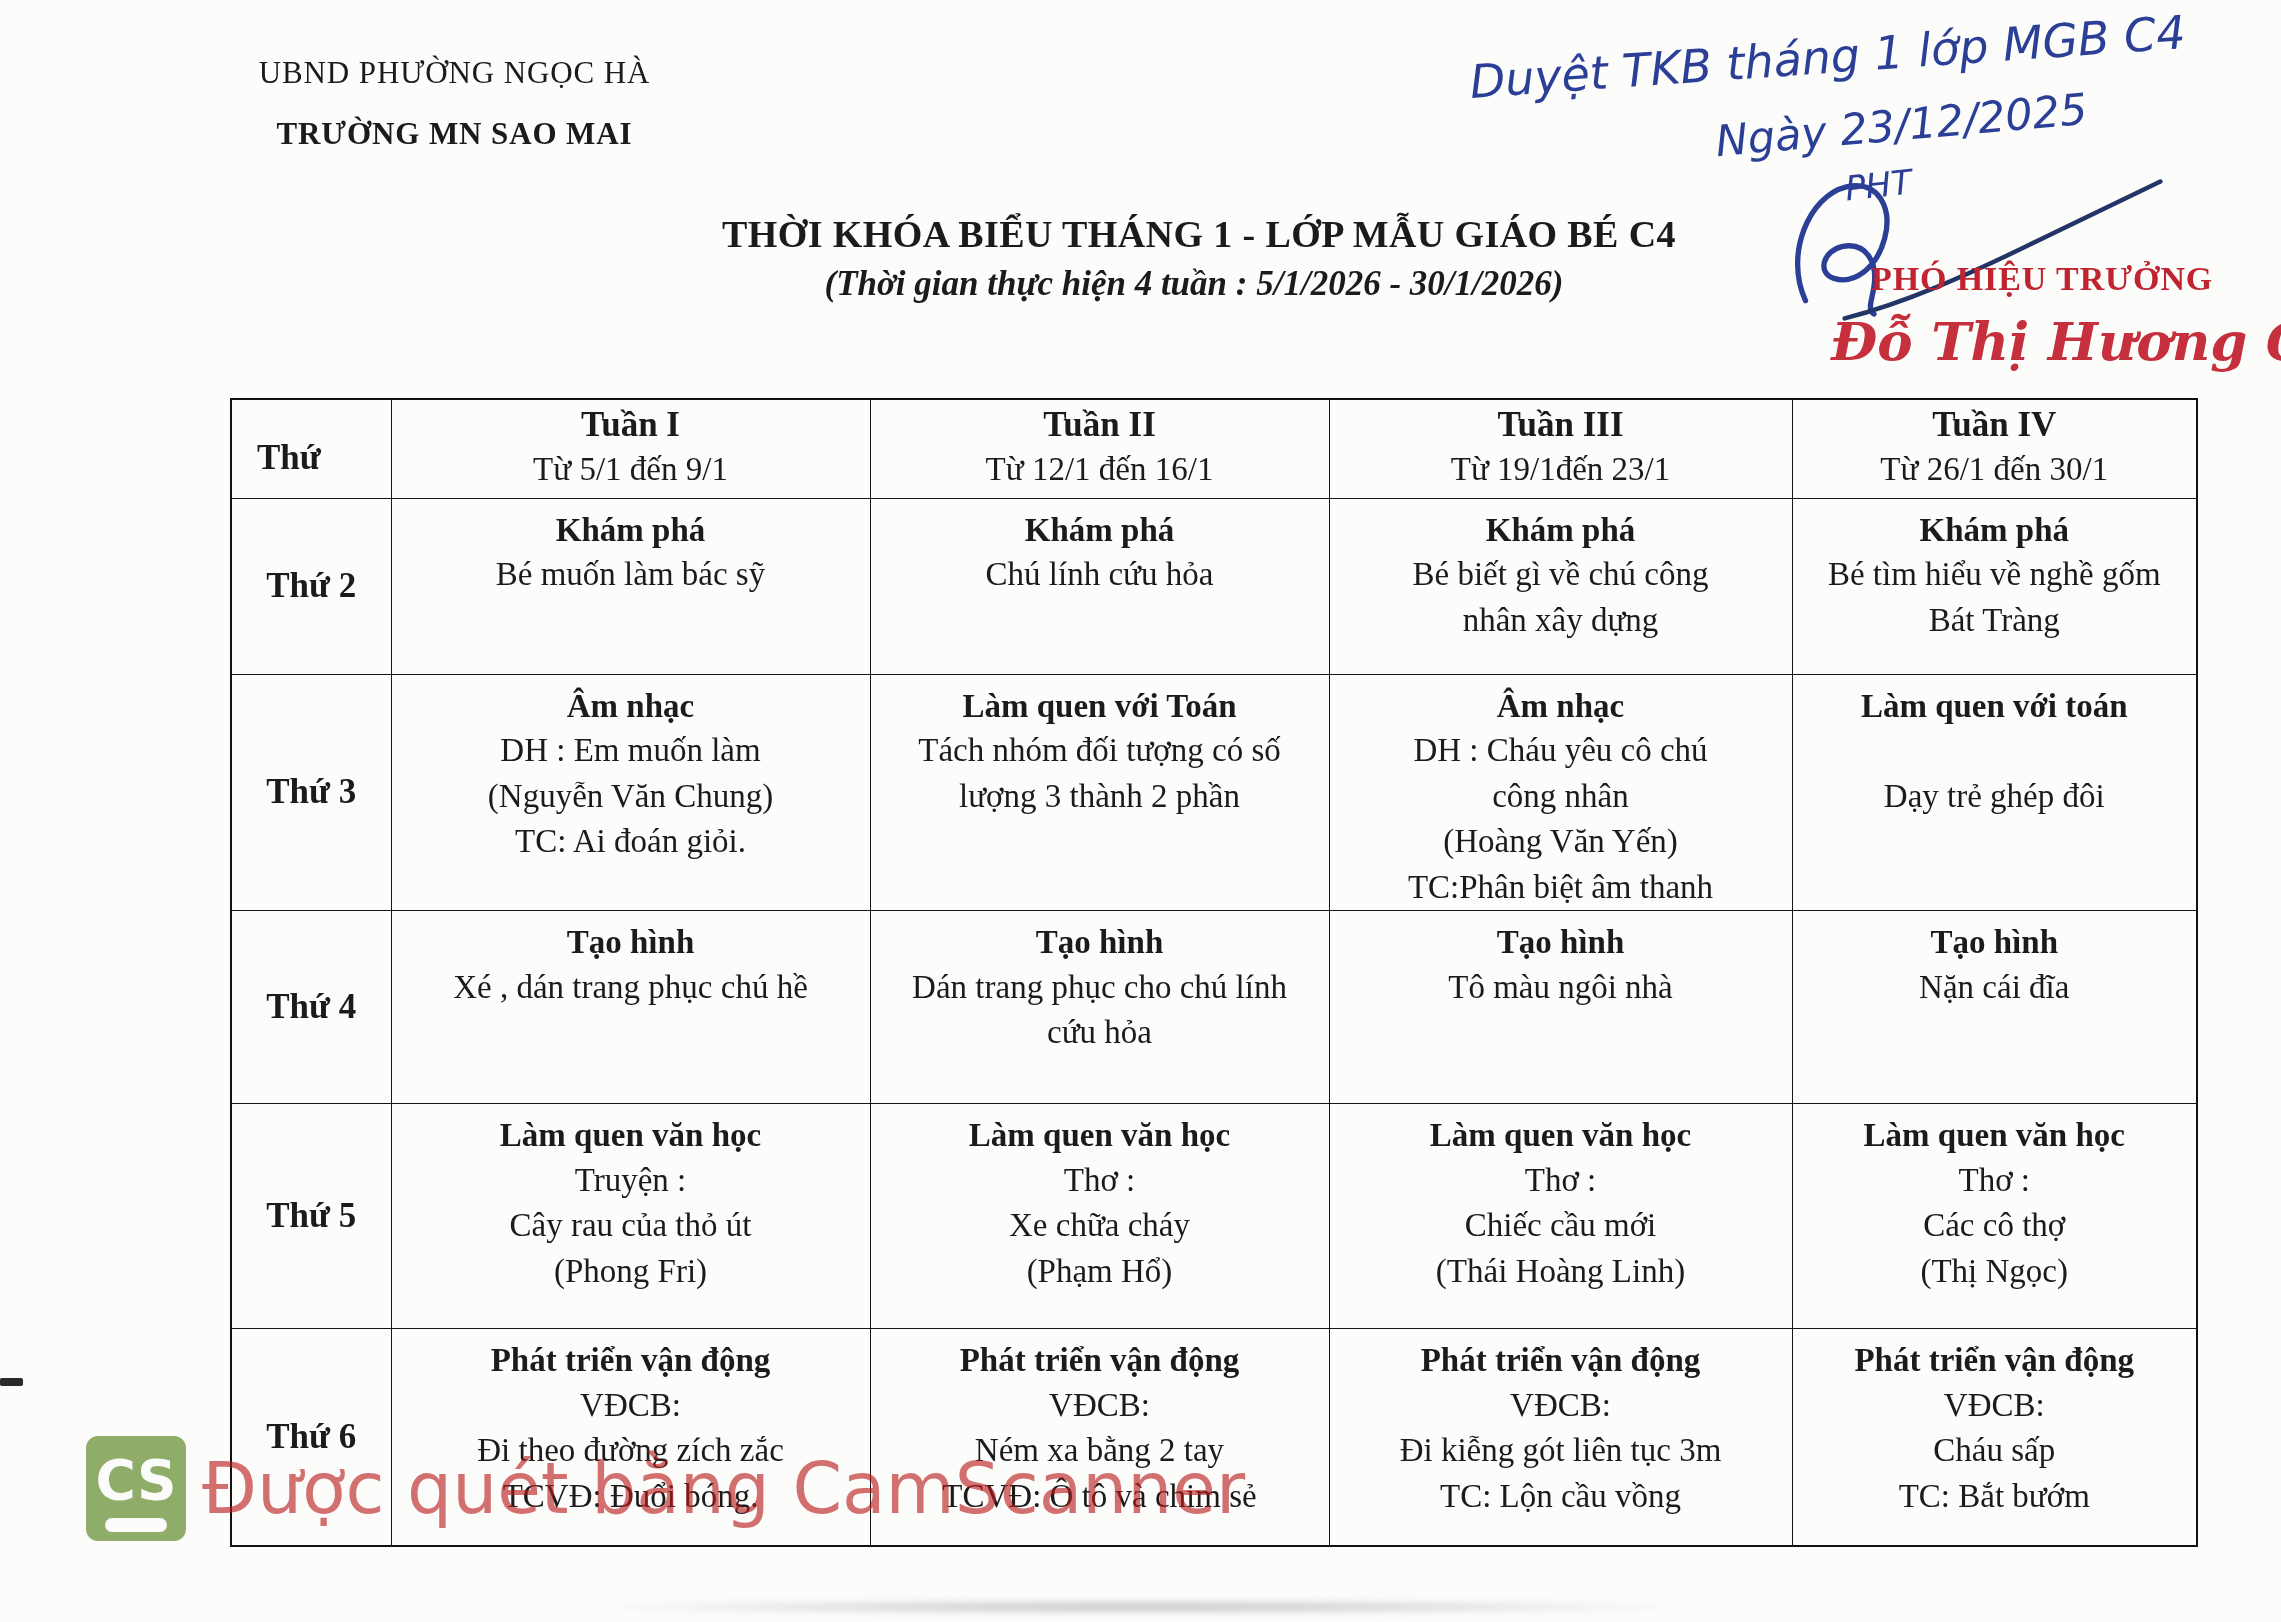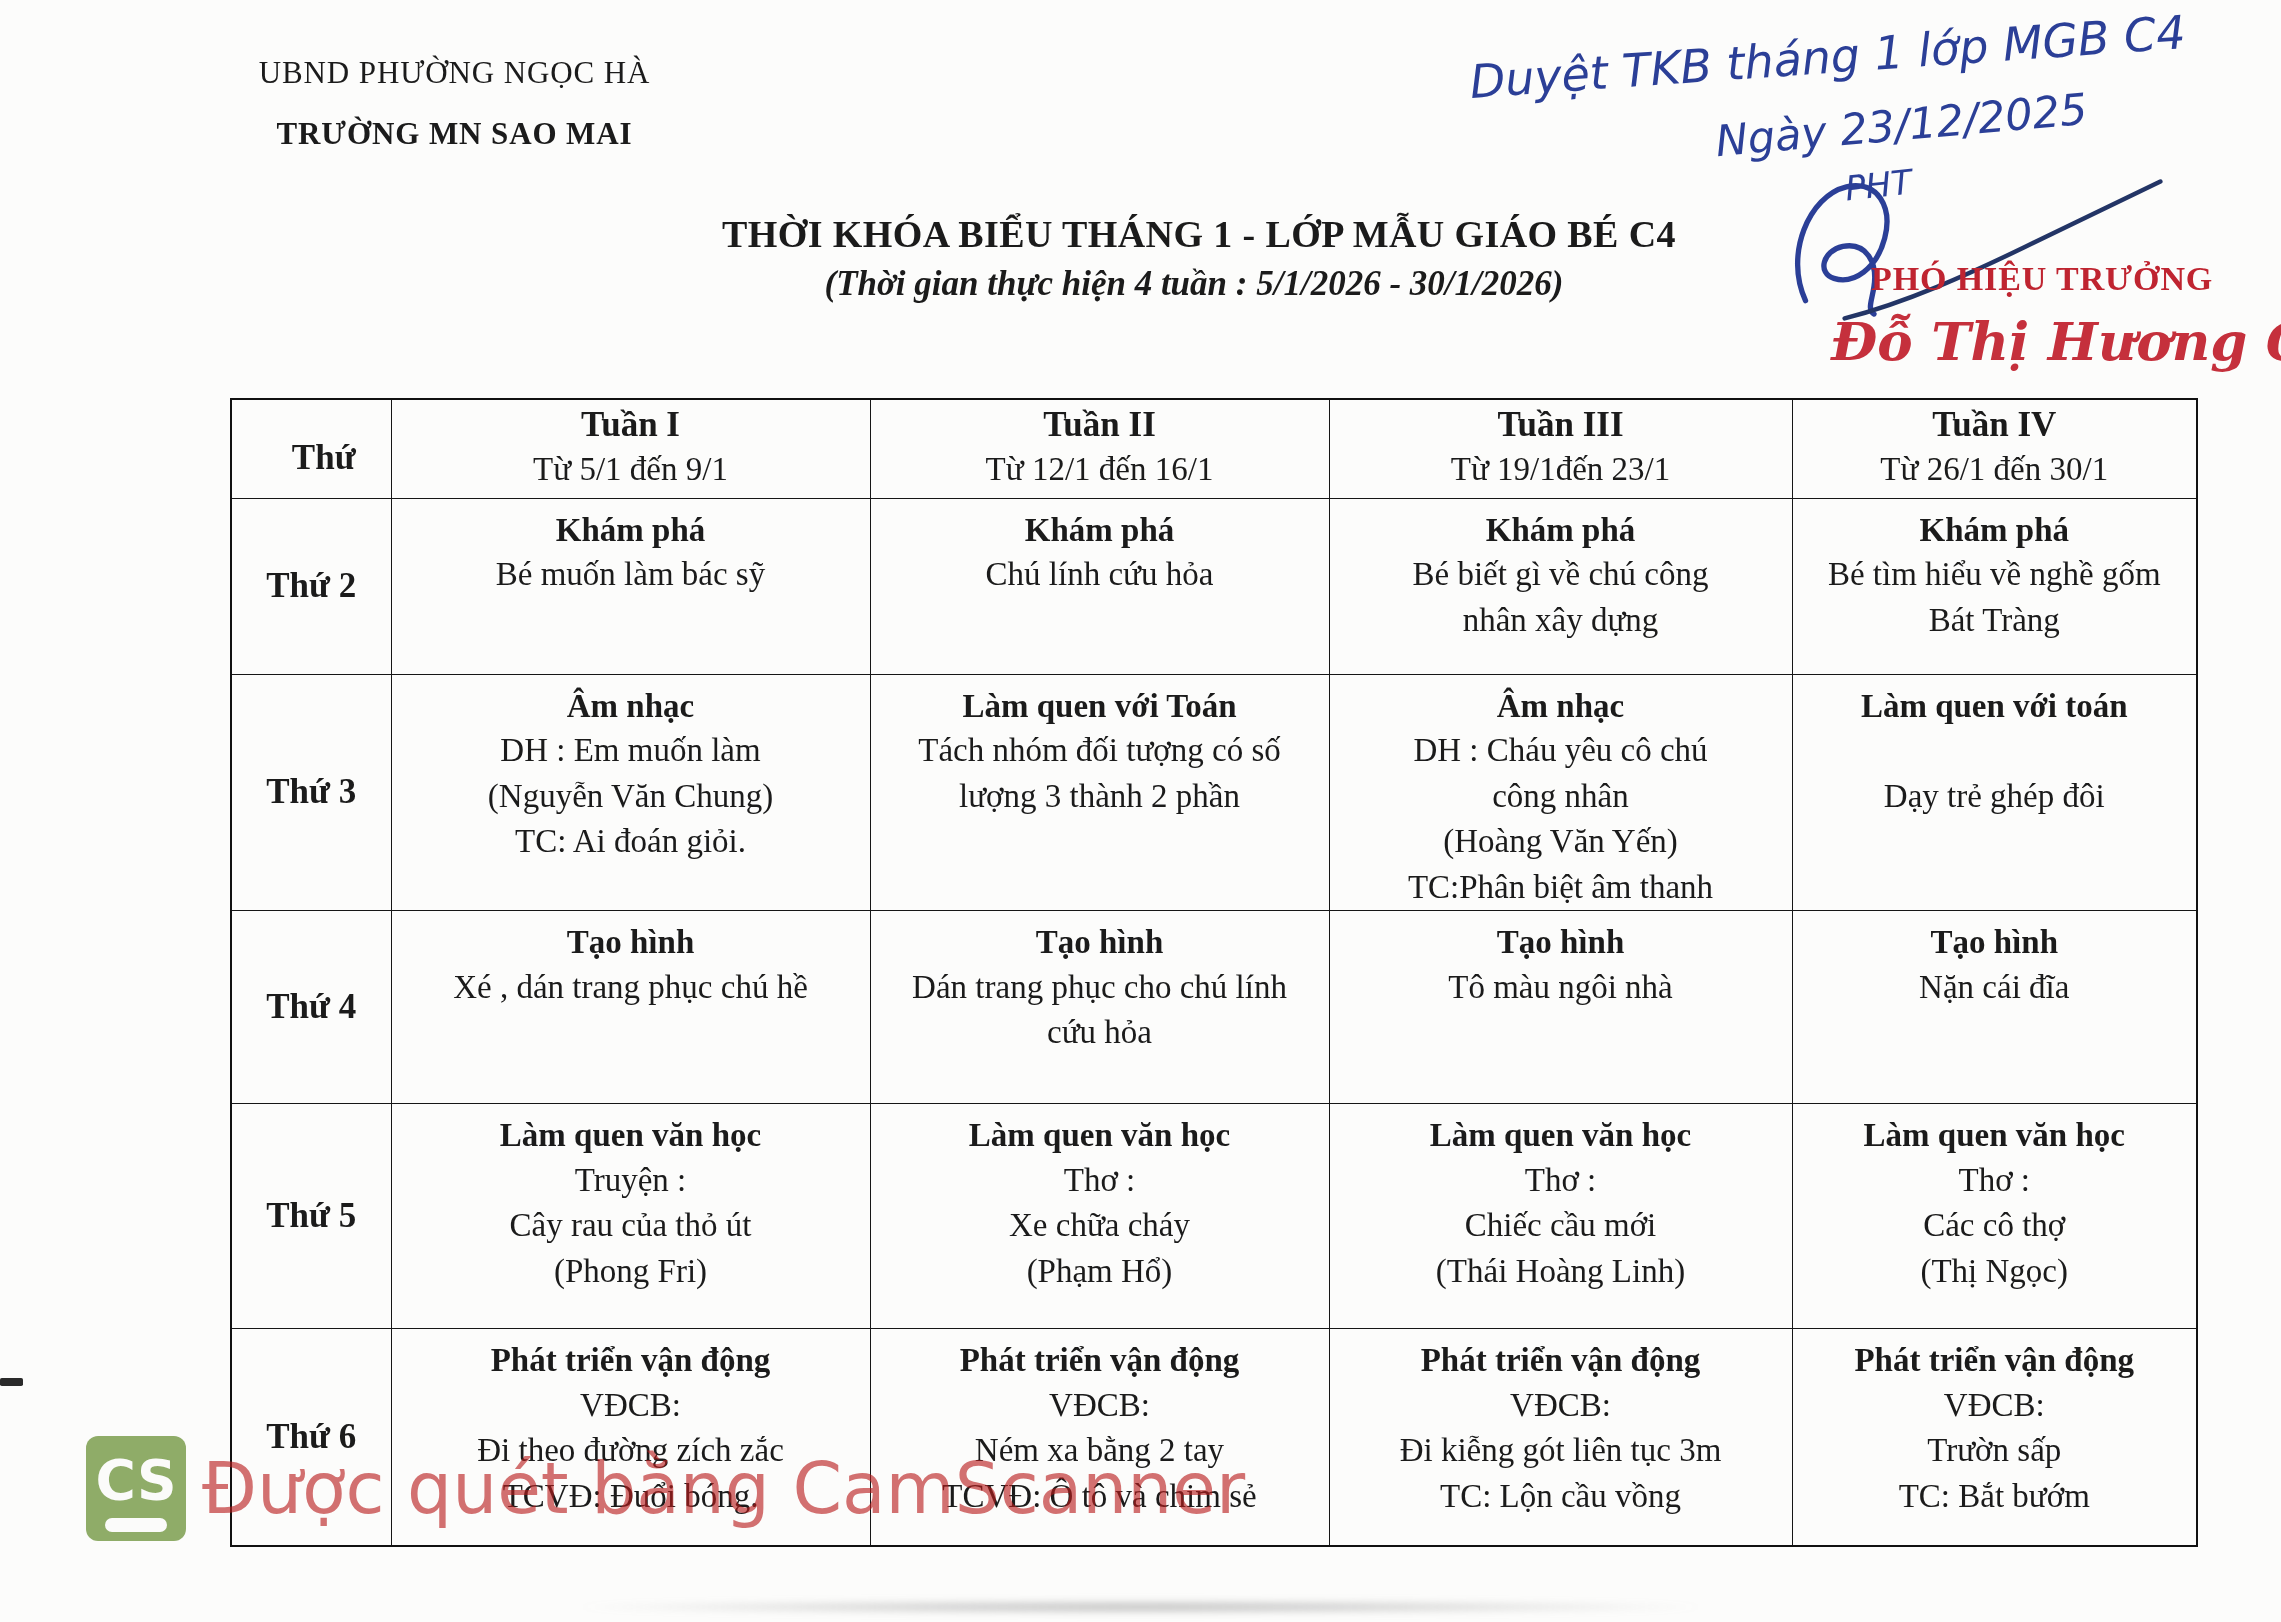--- a/index.html
+++ b/index.html
@@ -55,21 +55,21 @@
   }
   .tkb th,.tkb td{border:1.8px solid #161616;vertical-align:top;padding:0;}
   .tkb{border:2.7px solid #111;}
   .tkb thead tr{height:99px;}
   .tkb tbody tr:nth-child(1){height:176px;}
   .tkb tbody tr:nth-child(2){height:225px;}
   .tkb tbody tr:nth-child(3){height:193px;}
   .tkb tbody tr:nth-child(4){height:225px;}
   .tkb tbody tr:nth-child(5){height:217px;}
   th.corner{vertical-align:bottom;text-align:left;}
-  .corner-label{font-size:35px;font-weight:bold;padding:0 0 19.6px 25px;text-align:center;}
+  .corner-label{font-size:35px;font-weight:bold;padding:0 0 19.6px 25px;}
   th.week{text-align:center;vertical-align:top;padding-top:5.3px;font-weight:normal;}
   .week-title{font-size:35px;font-weight:bold;}
   .week-range{font-size:33px;margin-top:5.3px;}
   td.day{vertical-align:middle;text-align:center;}
   .day-label{font-size:35px;font-weight:bold;}
   td.slot{text-align:center;padding-top:9px;}
   .subject{font-size:33px;font-weight:bold;line-height:1.35;}
   .line{font-size:33px;line-height:1.38;min-height:43px;}
 
   
@@ -276,21 +276,21 @@
           </td>
           <td class="slot">
             <div class="subject">Phát triển vận động</div>
             <div class="line">VĐCB:</div>
             <div class="line">Đi kiễng gót liên tục 3m</div>
             <div class="line">TC: Lộn cầu vồng</div>
           </td>
           <td class="slot">
             <div class="subject">Phát triển vận động</div>
             <div class="line">VĐCB:</div>
-            <div class="line">Trườn sấp</div>
+            <div class="line">Cháu sấp</div>
             <div class="line">TC: Bắt bướm</div>
           </td>
         </tr>
       </tbody>
   </table>
 
   <div class="watermark">
     <div class="cs-logo">
       <span class="cs-txt">CS</span>
       <span class="cs-slot"></span>

